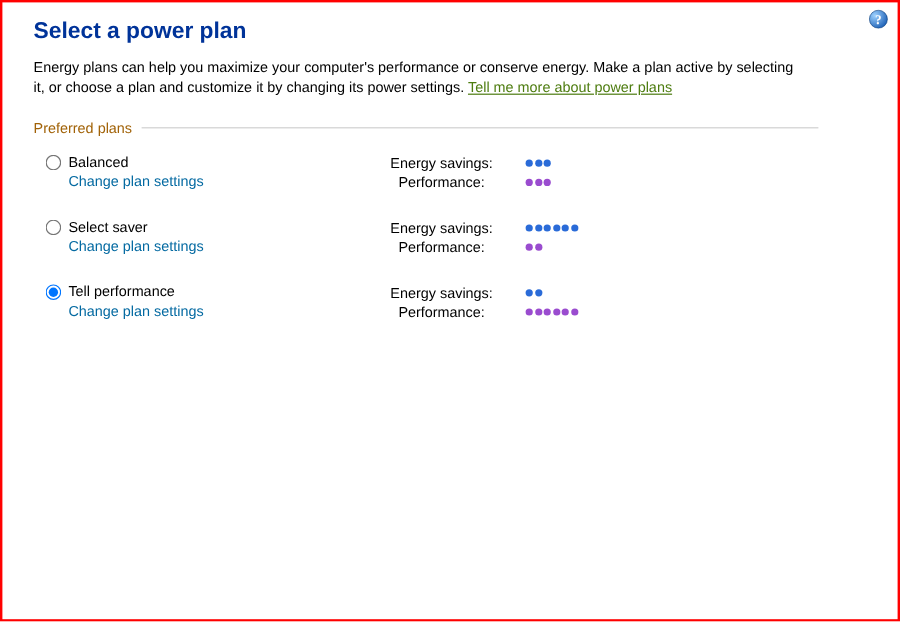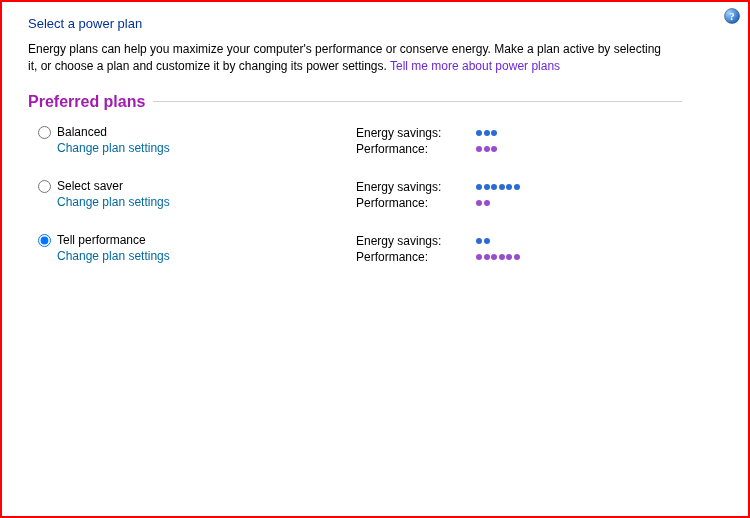--- a/index.html
+++ b/index.html
@@ -21,59 +21,58 @@
     .help-icon {
       position: absolute;
       top: 6px;
       right: 8px;
       width: 16px;
       height: 16px;
       cursor: pointer;
     }
     .title {
       color: #003399;
-      font-size: 13px;
-      font-weight: 400;
+      font-size: 19px;
+      font-weight: 700;
       margin-bottom: 10px;
     }
     .description {
       color: #000;
       font-size: 12px;
       line-height: 1.4;
       max-width: 640px;
       margin-bottom: 18px;
     }
     .link {
-      color: #6d28d9;
+      color: #4d7c0f;
+      text-decoration: underline;
       cursor: pointer;
     }
     .section-header {
       display: flex;
       align-items: center;
       margin-bottom: 14px;
     }
     .section-label {
-      color: #a21caf;
-      font-size: 16px;
+      color: #a16207;
+      font-size: 12px;
       margin-right: 8px;
-      font-weight: bold;
     }
     .section-rule {
       flex: 1;
       height: 1px;
       background: #d0d0d0;
       margin-right: 40px;
     }
     .plans {
       padding-left: 10px;
     }
     .plan {
       display: flex;
       margin-bottom: 22px;
-      gap: 38px;
     }
     .plan-left {
       width: 280px;
       display: flex;
       align-items: flex-start;
     }
     .plan-radio {
       margin-top: 1px;
       margin-right: 6px;
     }
@@ -97,21 +96,21 @@
       display: flex;
       flex-direction: column;
     }
     .metric-row {
       display: flex;
       align-items: center;
       height: 16px;
     }
     .metric-label {
       width: 100px;
-      text-align: left;
+      text-align: center;
       color: #000;
       font-size: 12px;
       margin-right: 20px;
     }
     .dots {
       display: flex;
       gap: 1.5px;
     }
     .dot {
       width: 6px;

